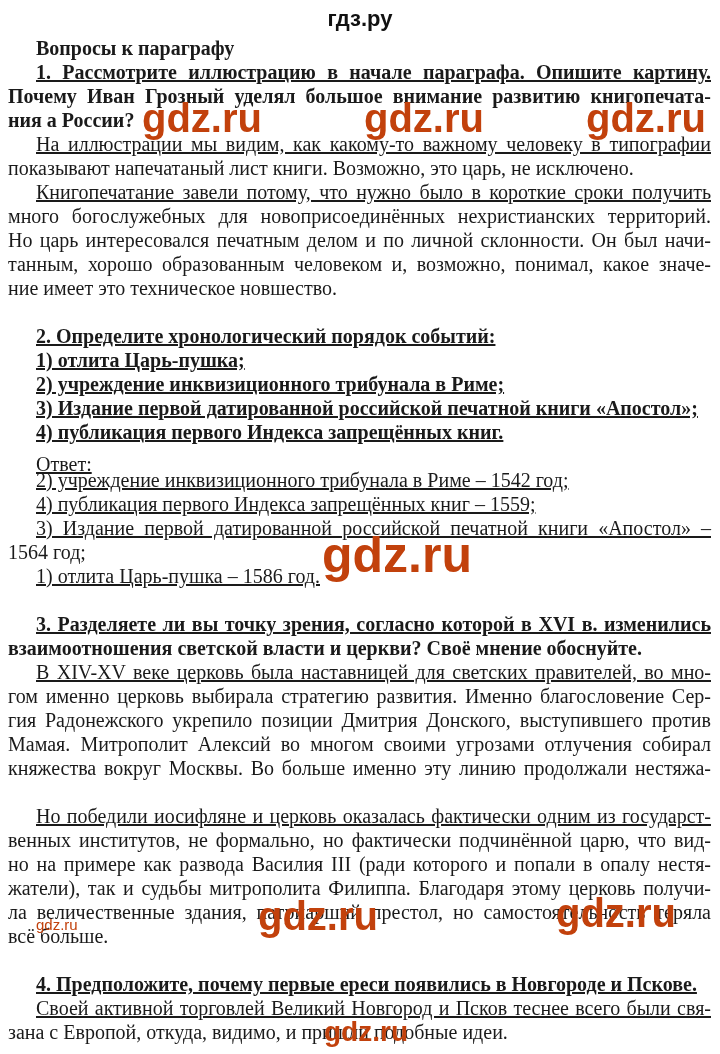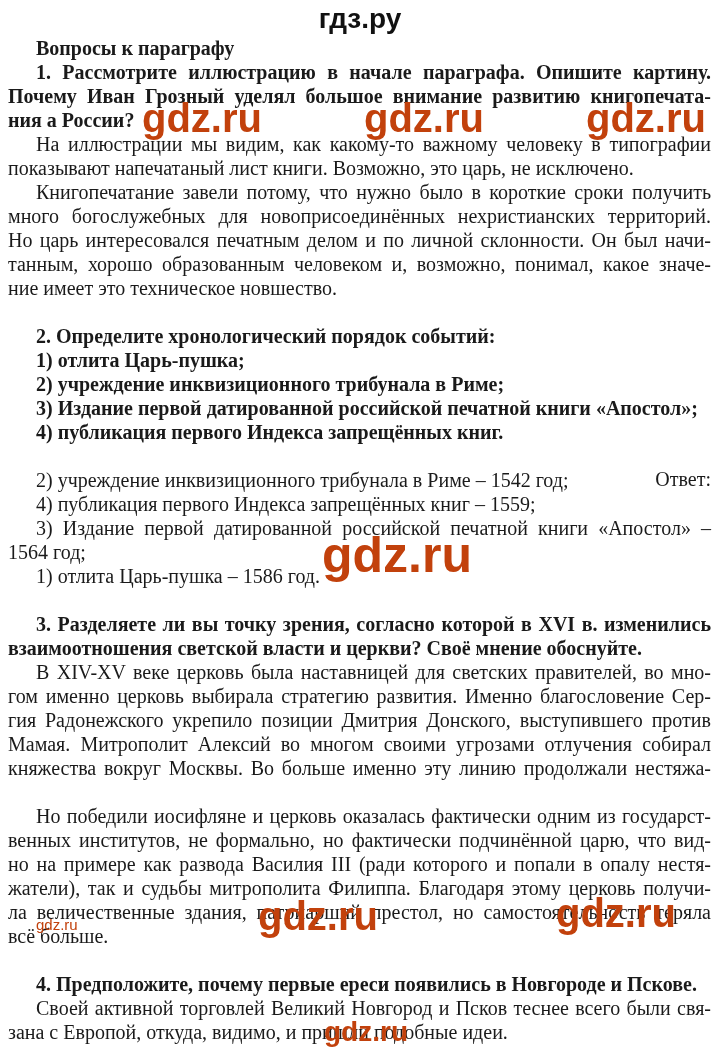--- a/index.html
+++ b/index.html
@@ -1,30 +1,30 @@
 <!DOCTYPE html>
 <html><head>
 <meta charset="utf-8">
 <style>
   html, body { margin: 0; padding: 0; background: #ffffff; }
   body { width: 720px; height: 1054px; position: relative; overflow: hidden; color: #111; }
   .page { position: absolute; left: 0; top: 0; width: 720px; height: 1054px; }
   .header {
     position: absolute; left: 0; top: 0; width: 720px; text-align: center;
-    font-family: "Liberation Sans", sans-serif; font-weight: bold; font-size: 28px;
+    font-family: "Liberation Sans", sans-serif; font-weight: bold; font-size: 22px;
     line-height: 34px; top: 2px; color: #111;
   }
   .line {
     position: absolute; left: 8px; width: 703px;
     font-family: "Liberation Serif", serif; font-size: 20px; line-height: 24px;
     white-space: nowrap; color: #1a1a1a;
   }
   .line.j { text-align: justify; text-align-last: justify; }
   .b { font-weight: bold; }
-  .ind { padding-left: 28px; width: 675px; }
+  .ind { padding-left: 28px; width: 675px; text-decoration: underline; }
   .wm {
     position: absolute; font-family: "Liberation Sans", sans-serif; font-weight: bold;
     color: #c2410c; line-height: 1;
   }
   .wm-l { font-size: 40px; }
   .wm-xl { font-size: 50px; }
   .wm-s { font-size: 15px; font-weight: normal; }
   .wm-m { font-size: 30px; }
 </style>
 </head>
@@ -46,21 +46,21 @@
   <div class="line j" style="top:204px;">много богослужебных для новоприсоединённых нехристианских территорий.</div>
   <div class="line j" style="top:228px;">Но царь интересовался печатным делом и по личной склонности. Он был начи-</div>
   <div class="line j" style="top:252px;">танным, хорошо образованным человеком и, возможно, понимал, какое значе-</div>
   <div class="line" style="top:276px;">ние имеет это техническое новшество.</div>
 
   <div class="line b ind" style="top:324px;">2. Определите хронологический порядок событий:</div>
   <div class="line b ind" style="top:348px;">1) отлита Царь-пушка;</div>
   <div class="line b ind" style="top:372px;">2) учреждение инквизиционного трибунала в Риме;</div>
   <div class="line b ind" style="top:396px;">3) Издание первой датированной российской печатной книги «Апостол»;</div>
   <div class="line b ind" style="top:420px;">4) публикация первого Индекса запрещённых книг.</div>
-  <div class="line ind" style="top:467px;text-align:right;">Ответ:</div>
+  <div class="line ind" style="top:452px;">Ответ:</div>
 
   <div class="line ind" style="top:468px;">2) учреждение инквизиционного трибунала в Риме – 1542 год;</div>
   <div class="line ind" style="top:492px;">4) публикация первого Индекса запрещённых книг – 1559;</div>
   <div class="line j ind" style="top:516px;">3) Издание первой датированной российской печатной книги «Апостол» –</div>
   <div class="line" style="top:540px;">1564 год;</div>
   <div class="line ind" style="top:564px;">1) отлита Царь-пушка – 1586 год.</div>
 
   <div class="line b j ind" style="top:612px;">3. Разделяете ли вы точку зрения, согласно которой в XVI в. изменились</div>
   <div class="line b" style="top:636px;">взаимоотношения светской власти и церкви? Своё мнение обоснуйте.</div>
 

